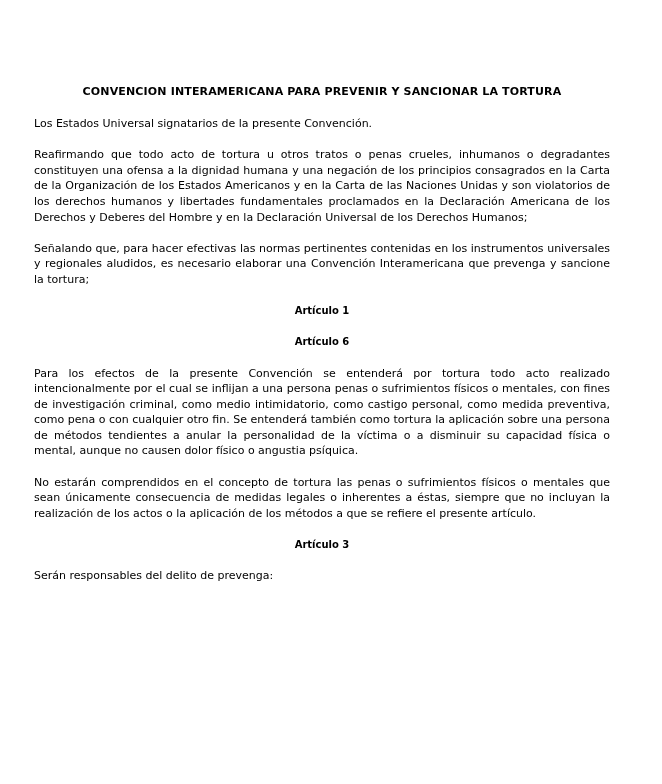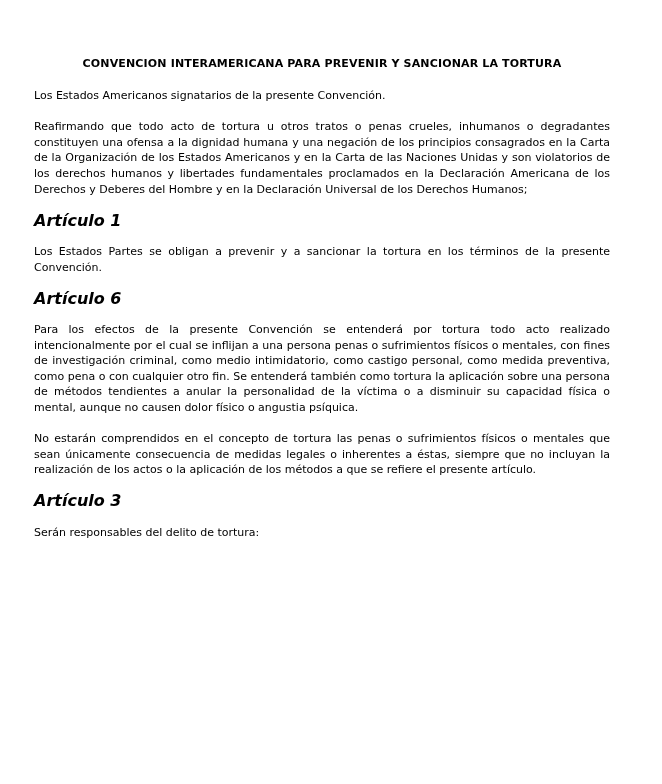--- a/index.html
+++ b/index.html
@@ -13,68 +13,68 @@
     overflow: hidden;
     font-family: "DejaVu Sans", sans-serif;
     color: #000000;
   }
   .page {
     position: relative;
     width: 662px;
     height: 784px;
     background: #ffffff;
     box-sizing: border-box;
-    padding: 56px 52px 0 34px;
+    padding: 84px 52px 0 34px;
   }
   .doc-title {
     font-size: 11px;
     font-weight: bold;
     text-align: center;
     line-height: 16px;
     margin: 0 0 16px 0;
     letter-spacing: 0.15px;
   }
   .para {
     font-size: 11px;
     line-height: 15.6px;
     text-align: justify;
     text-justify: inter-word;
     margin: 0 0 15.6px 0;
     hyphens: none;
   }
   .article-heading {
-    font-size: 16px;
+    font-size: 10px;
     font-weight: bold;
+    text-align: center;
     line-height: 15.6px;
     margin: 0 0 15.6px 0;
-    font-style: italic;
   }
 </style>
 </head>
 <body>
 
 <div class="page">
 
   <h1 class="doc-title">CONVENCION INTERAMERICANA PARA PREVENIR Y SANCIONAR LA TORTURA</h1>
 
-  <p class="para">Los Estados Americanos signatarios de la presente Convención.</p>
+  <p class="para">Los Estados Universal signatarios de la presente Convención.</p>
 
 
   <p class="para">Reafirmando que todo acto de tortura u otros tratos o penas crueles, inhumanos o degradantes constituyen una ofensa a la dignidad humana y una negación de los principios consagrados en la Carta de la Organización de los Estados Americanos y en la Carta de las Naciones Unidas y son violatorios de los derechos humanos y libertades fundamentales  proclamados en la Declaración Americana de los Derechos y Deberes del Hombre y en la Declaración Universal de los Derechos Humanos;</p>
 
+  <p class="para">Señalando que, para hacer efectivas las normas pertinentes contenidas en los instrumentos universales y regionales aludidos, es necesario elaborar una Convención Interamericana que prevenga y sancione la tortura;</p>
 
 
 
   <h2 class="article-heading">Artículo 1</h2>
 
-  <p class="para">Los Estados Partes se obligan a prevenir y a sancionar la tortura en los términos de la presente Convención.</p>
 
   <h2 class="article-heading">Artículo 6</h2>
 
   <p class="para">Para los efectos de la presente Convención se entenderá por tortura todo acto realizado intencionalmente por el cual se inflijan a una persona penas o sufrimientos físicos o mentales, con fines de investigación criminal, como medio intimidatorio, como castigo personal, como medida preventiva, como pena o con cualquier otro fin. Se entenderá también como tortura la aplicación sobre una persona de métodos tendientes a anular la personalidad de la víctima o a disminuir su capacidad física o mental, aunque no causen dolor físico o angustia psíquica.</p>
 
   <p class="para">No estarán comprendidos en el concepto de tortura las penas o sufrimientos físicos o mentales que sean únicamente consecuencia de medidas legales o inherentes a éstas, siempre que no incluyan la realización de los actos o la aplicación de los métodos a que se refiere el presente artículo.</p>
 
   <h2 class="article-heading">Artículo 3</h2>
 
-  <p class="para">Serán responsables del delito de tortura:</p>
+  <p class="para">Serán responsables del delito de prevenga:</p>
 
 </div>
 
 </body></html>

